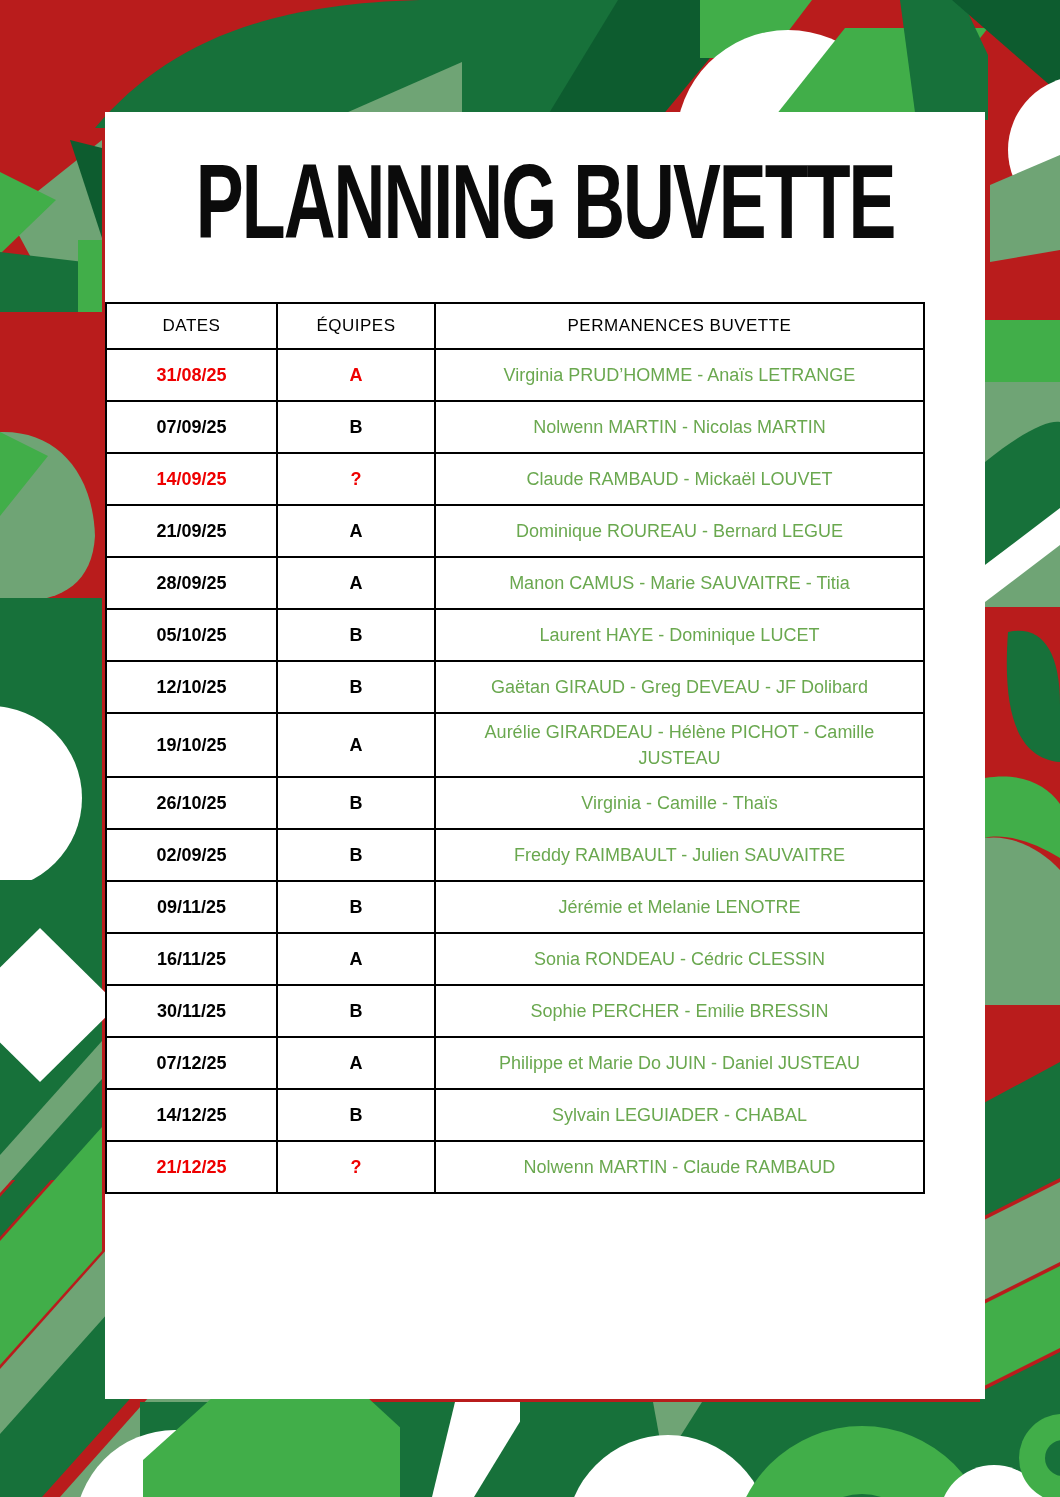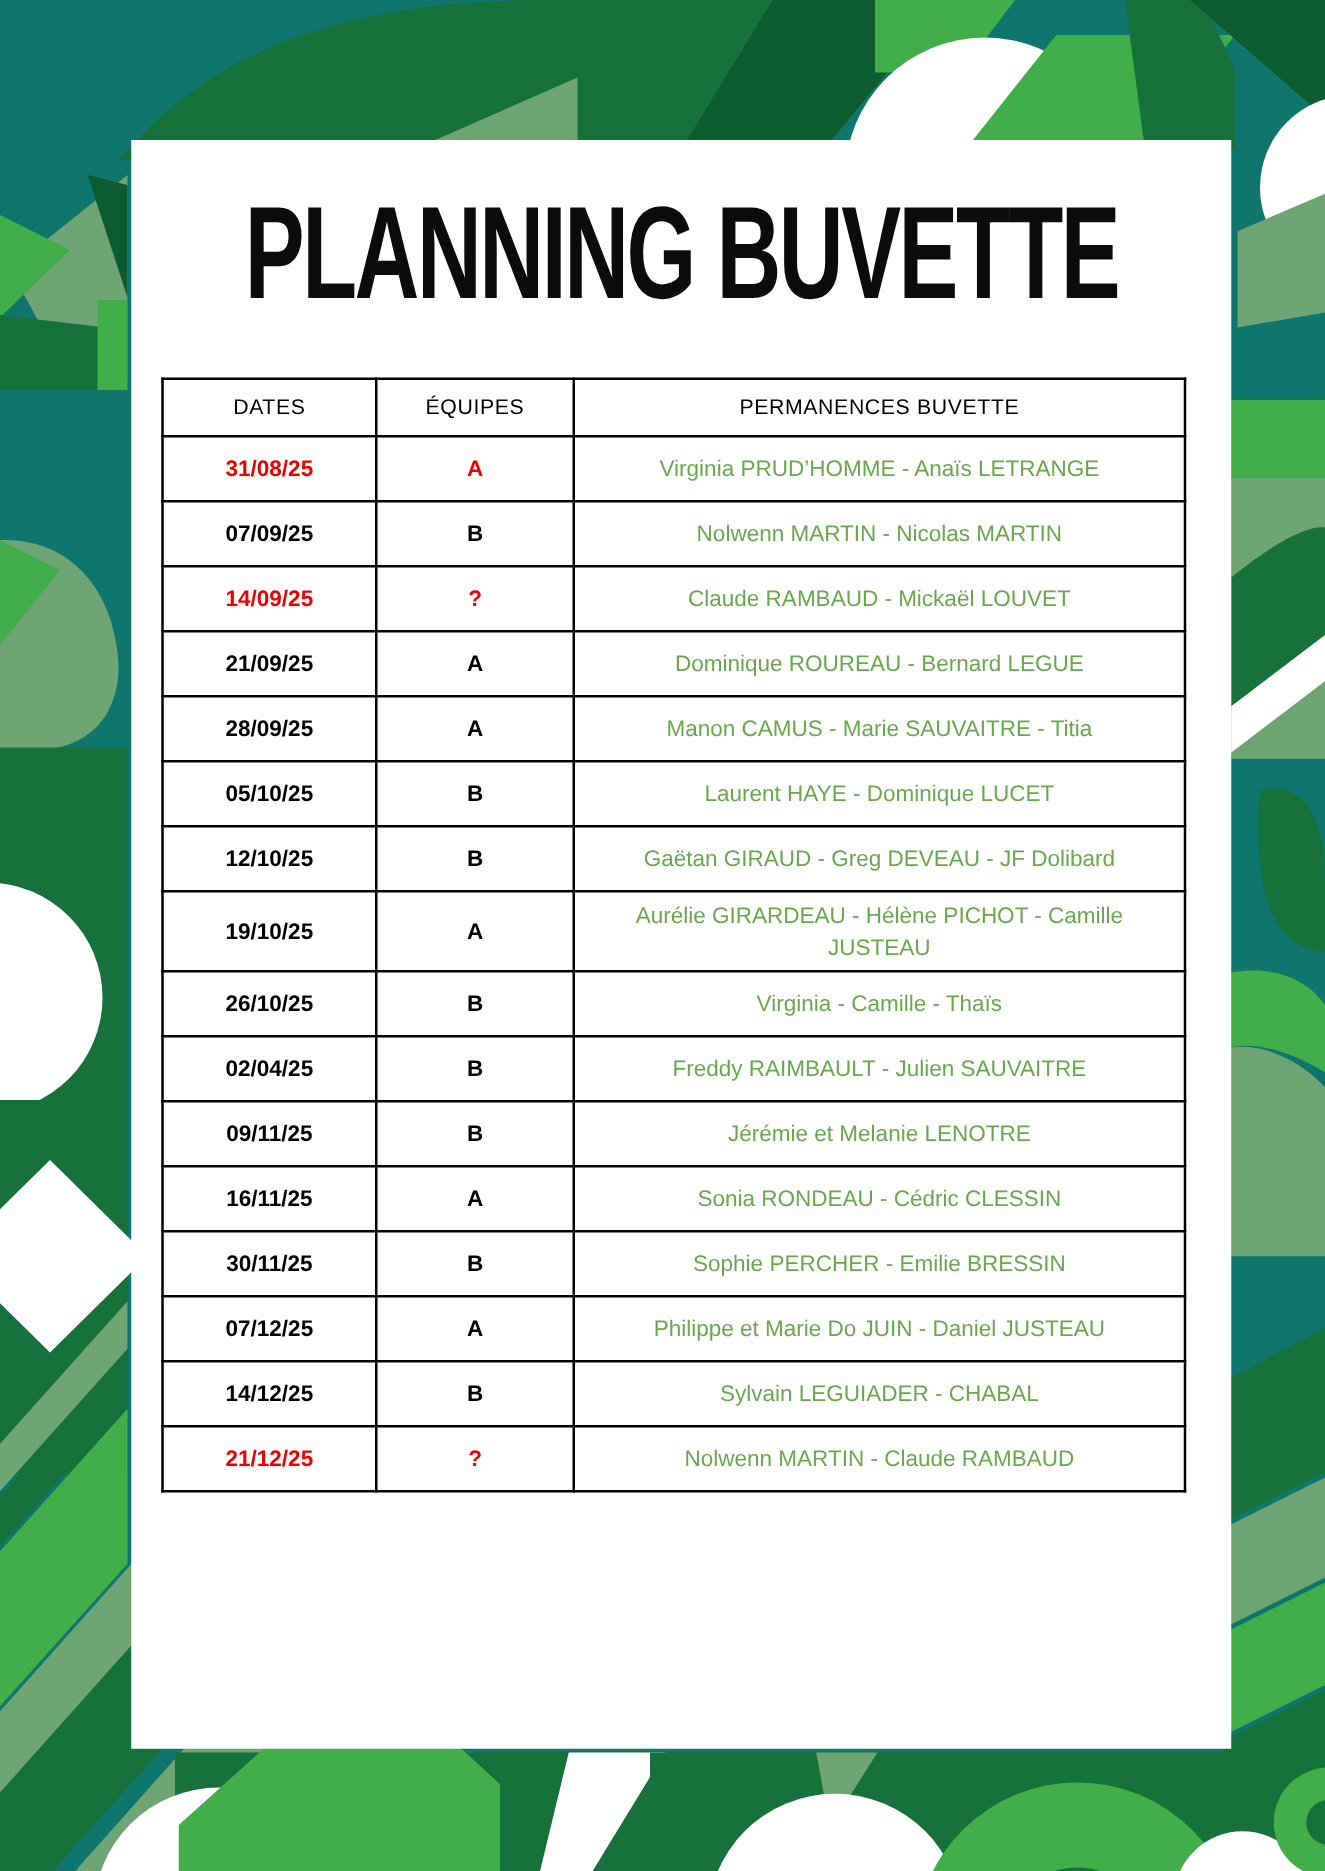--- a/index.html
+++ b/index.html
@@ -1,34 +1,34 @@
 <!DOCTYPE html>
 <html style="--red: #ee0000; --green: #6aa84f;"><head>
 <meta charset="utf-8">
 <style>
   html,body{margin:0;padding:0;}
   body{width:1060px;height:1497px;background:#fff;font-family:"Liberation Sans",sans-serif;}
-  .page{position:relative;width:1060px;height:1497px;overflow:hidden;background:#0f766e;}
+  .page{position:relative;width:1060px;height:1497px;overflow:hidden;background:#b91c1c;}
   .border-art{position:absolute;top:0;left:0;width:1060px;height:1497px;display:block;}
 
   .title-wrap{position:absolute;top:146px;left:105px;width:880px;text-align:center;}
   .title-text{
     display:inline-block;
     font-weight:700;
     font-size:74px;
     line-height:80px;
     letter-spacing:-2px;
     color:#0b0b0b;
     transform:scale(0.97,1.42);
     transform-origin:center top;
     white-space:nowrap;
   }
 
   table.planning{
-    position:absolute;left:129px;top:302px;width:818px;
+    position:absolute;left:105px;top:302px;width:818px;
     border-collapse:collapse;table-layout:fixed;background:#fff;
   }
   table.planning th, table.planning td{
     border:2px solid #000;text-align:center;vertical-align:middle;
     overflow:hidden;
   }
   table.planning th{
     height:42px;font-size:17px;font-weight:400;color:#000;letter-spacing:0.5px;
   }
   table.planning td{height:40px;}
@@ -162,21 +162,21 @@
           <td class="c-date">19/10/25</td>
           <td class="c-team">A</td>
           <td class="c-names">Aurélie GIRARDEAU - Hélène PICHOT - Camille JUSTEAU</td>
         </tr>
         <tr>
           <td class="c-date">26/10/25</td>
           <td class="c-team">B</td>
           <td class="c-names">Virginia - Camille - Thaïs</td>
         </tr>
         <tr>
-          <td class="c-date">02/04/25</td>
+          <td class="c-date">02/09/25</td>
           <td class="c-team">B</td>
           <td class="c-names">Freddy RAIMBAULT - Julien SAUVAITRE</td>
         </tr>
         <tr>
           <td class="c-date">09/11/25</td>
           <td class="c-team">B</td>
           <td class="c-names">Jérémie et Melanie LENOTRE</td>
         </tr>
         <tr>
           <td class="c-date">16/11/25</td>

